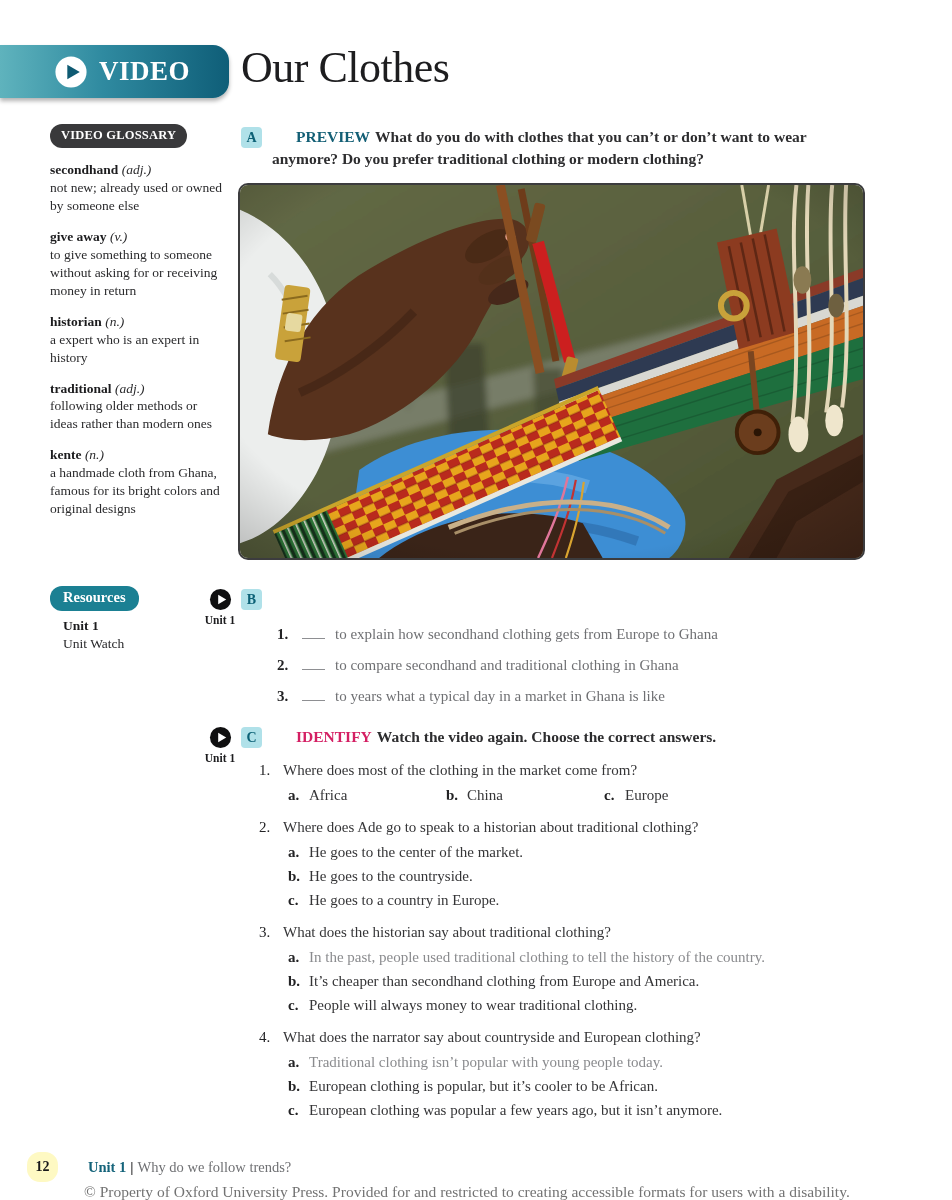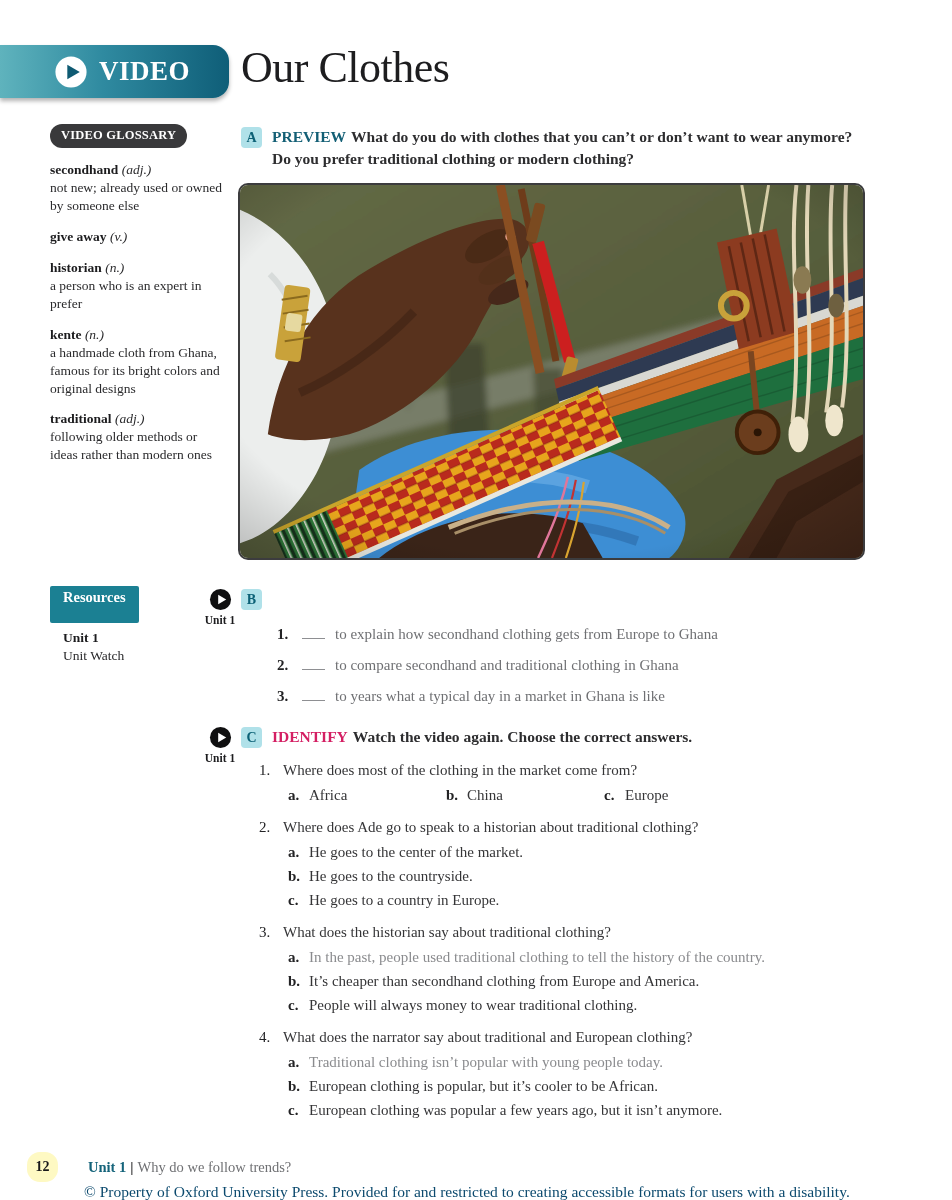--- a/index.html
+++ b/index.html
@@ -19,41 +19,41 @@
 
   
   .sidebar { position:absolute; left:50px; top:124px; width:178px; }
   .g-badge { display:inline-block; background:#39393b; color:#fff; font-weight:bold;
              font-size:12.5px; padding:4px 11px 5px; border-radius:13px; letter-spacing:.2px; }
   .g-entry { margin-top:13px; font-size:13.5px; line-height:1.33; color:#2a2a2c; }
   .g-term { font-weight:bold; color:#1c1c1e; }
   .g-pos { font-style:italic; }
   .resources { position:absolute; left:50px; top:586px; }
   .r-pill { display:inline-block; background:#1b8093; color:#fff; font-weight:bold;
-            font-size:14.5px; padding:3px 13px 17px; border-radius:2px; }
+            font-size:14.5px; padding:3px 13px 5px; border-radius:12px; }
   .r-unit { font-weight:bold; font-size:13.5px; margin:7px 0 2px 13px; color:#1c1c1e; }
   .r-item { font-size:13.5px; margin-left:13px; color:#2a2a2c; }
 
   
   .play-col { position:absolute; width:46px; left:197px; text-align:center; }
   #play-b { top:588px; } #play-c { top:726px; }
   .play-col svg { width:23px; height:23px; display:block; margin:0 auto; }
   .pl-label { font-size:11.5px; font-weight:bold; margin-top:3px; color:#1c1c1e; }
 
   
   .section { position:absolute; left:241px; }
   #sec-a { top:126px; width:634px; }
   #sec-b { top:588px; width:660px; }
   #sec-c { top:726px; width:692px; }
   .sec-head { display:flex; align-items:flex-start; gap:10px; }
   .letter-badge { flex:0 0 auto; width:21px; height:21px; background:#b0e1e9; color:#0c6176;
                   font-weight:bold; font-size:14px; border-radius:4px; display:flex;
                   align-items:center; justify-content:center; margin-top:1px; }
   .head-text { font-size:15.5px; line-height:1.42; font-weight:600; color:#2d2d2f; }
-  .kw { font-weight:bold; margin-right:5px; }
+  .kw { font-weight:bold; margin-right:5px;margin-left:24px; }
   .kw.teal { color:#135f75; }
   .kw.pink { color:#d41f63; }
 
   .photo { position:absolute; left:238px; top:183px; width:627px; height:377px;
            border-radius:10px; overflow:hidden; border:2px solid #3c3c3e; box-sizing:border-box; }
   .photo svg { display:block; width:100%; height:100%; }
 
   .b-items { margin:15px 0 0 36px; }
   .b-item { display:flex; align-items:baseline; margin-bottom:13px; font-size:15px; }
   .b-num { font-weight:bold; color:#232325; width:25px; flex:none; }
@@ -72,21 +72,21 @@
   .option.muted .o-text { color:#8a8b8e; }
 
   
   .page-badge { position:absolute; left:27px; top:1152px; width:31px; height:30px;
                 background:#fef9c3; border-radius:13px; display:flex; align-items:center;
                 justify-content:center; font-weight:bold; font-size:14px; color:#19191b; }
   .footer-line { position:absolute; left:88px; top:1159px; font-size:14.5px; }
   .f-unit { color:#14637a; font-weight:bold; }
   .f-sep { color:#2b2b2d; font-weight:bold; margin:0 4px; }
   .f-q { color:#6f7073; }
-  .copyright { position:absolute; left:84px; top:1183px; font-size:15.5px; color:#0c4a6e;
+  .copyright { position:absolute; left:84px; top:1183px; font-size:15.5px; color:#737373;
                white-space:nowrap; }
 </style>
 </head>
 <body>
 
 <div class="page">
 
   <div class="banner">
     <svg viewBox="0 0 24 24" aria-hidden="true">
       <circle cx="12" cy="12" r="11" fill="#ffffff"></circle>
@@ -100,35 +100,36 @@
     <span class="g-badge">VIDEO GLOSSARY</span>
 
     <div class="g-entry">
       <div><span class="g-term">secondhand</span>
         <span class="g-pos">(adj.)</span></div>
       <div class="g-def">not new; already used or owned by someone else</div>
     </div>
     <div class="g-entry">
       <div><span class="g-term">give away</span>
         <span class="g-pos">(v.)</span></div>
+      <div class="g-def">to give something to someone without asking for or receiving money in return</div>
     </div>
     <div class="g-entry">
       <div><span class="g-term">historian</span>
         <span class="g-pos">(n.)</span></div>
-      <div class="g-def">a person who is an expert in prefer</div>
+      <div class="g-def">a expert who is an expert in history</div>
+    </div>
+    <div class="g-entry">
+      <div><span class="g-term">traditional</span>
+        <span class="g-pos">(adj.)</span></div>
+      <div class="g-def">following older methods or ideas rather than modern ones</div>
     </div>
     <div class="g-entry">
       <div><span class="g-term">kente</span>
         <span class="g-pos">(n.)</span></div>
       <div class="g-def">a handmade cloth from Ghana, famous for its bright colors and original designs</div>
-    </div>
-    <div class="g-entry">
-      <div><span class="g-term">traditional</span>
-        <span class="g-pos">(adj.)</span></div>
-      <div class="g-def">following older methods or ideas rather than modern ones</div>
     </div>
   </div>
 
   <div class="resources">
     <span class="r-pill">Resources</span>
     <div class="r-unit">Unit 1</div>
     <div class="r-item">Unit Watch</div>
   </div>
 
   <div class="play-col" id="play-b">
@@ -374,21 +375,21 @@
           <div class="option">
             <span class="o-letter">c.</span>
             <span class="o-text">People will always money to wear traditional clothing.</span>
           </div>
         </div>
       </div>
 
       <div class="question">
         <div class="q-line">
           <span class="q-num">4.</span>
-          <span>What does the narrator say about traditional and European clothing?</span>
+          <span>What does the narrator say about countryside and European clothing?</span>
         </div>
         <div class="options">
           <div class="option muted">
             <span class="o-letter">a.</span>
             <span class="o-text">Traditional clothing isn’t popular with young people today.</span>
           </div>
           <div class="option">
             <span class="o-letter">b.</span>
             <span class="o-text">European clothing is popular, but it’s cooler to be African.</span>
           </div>

